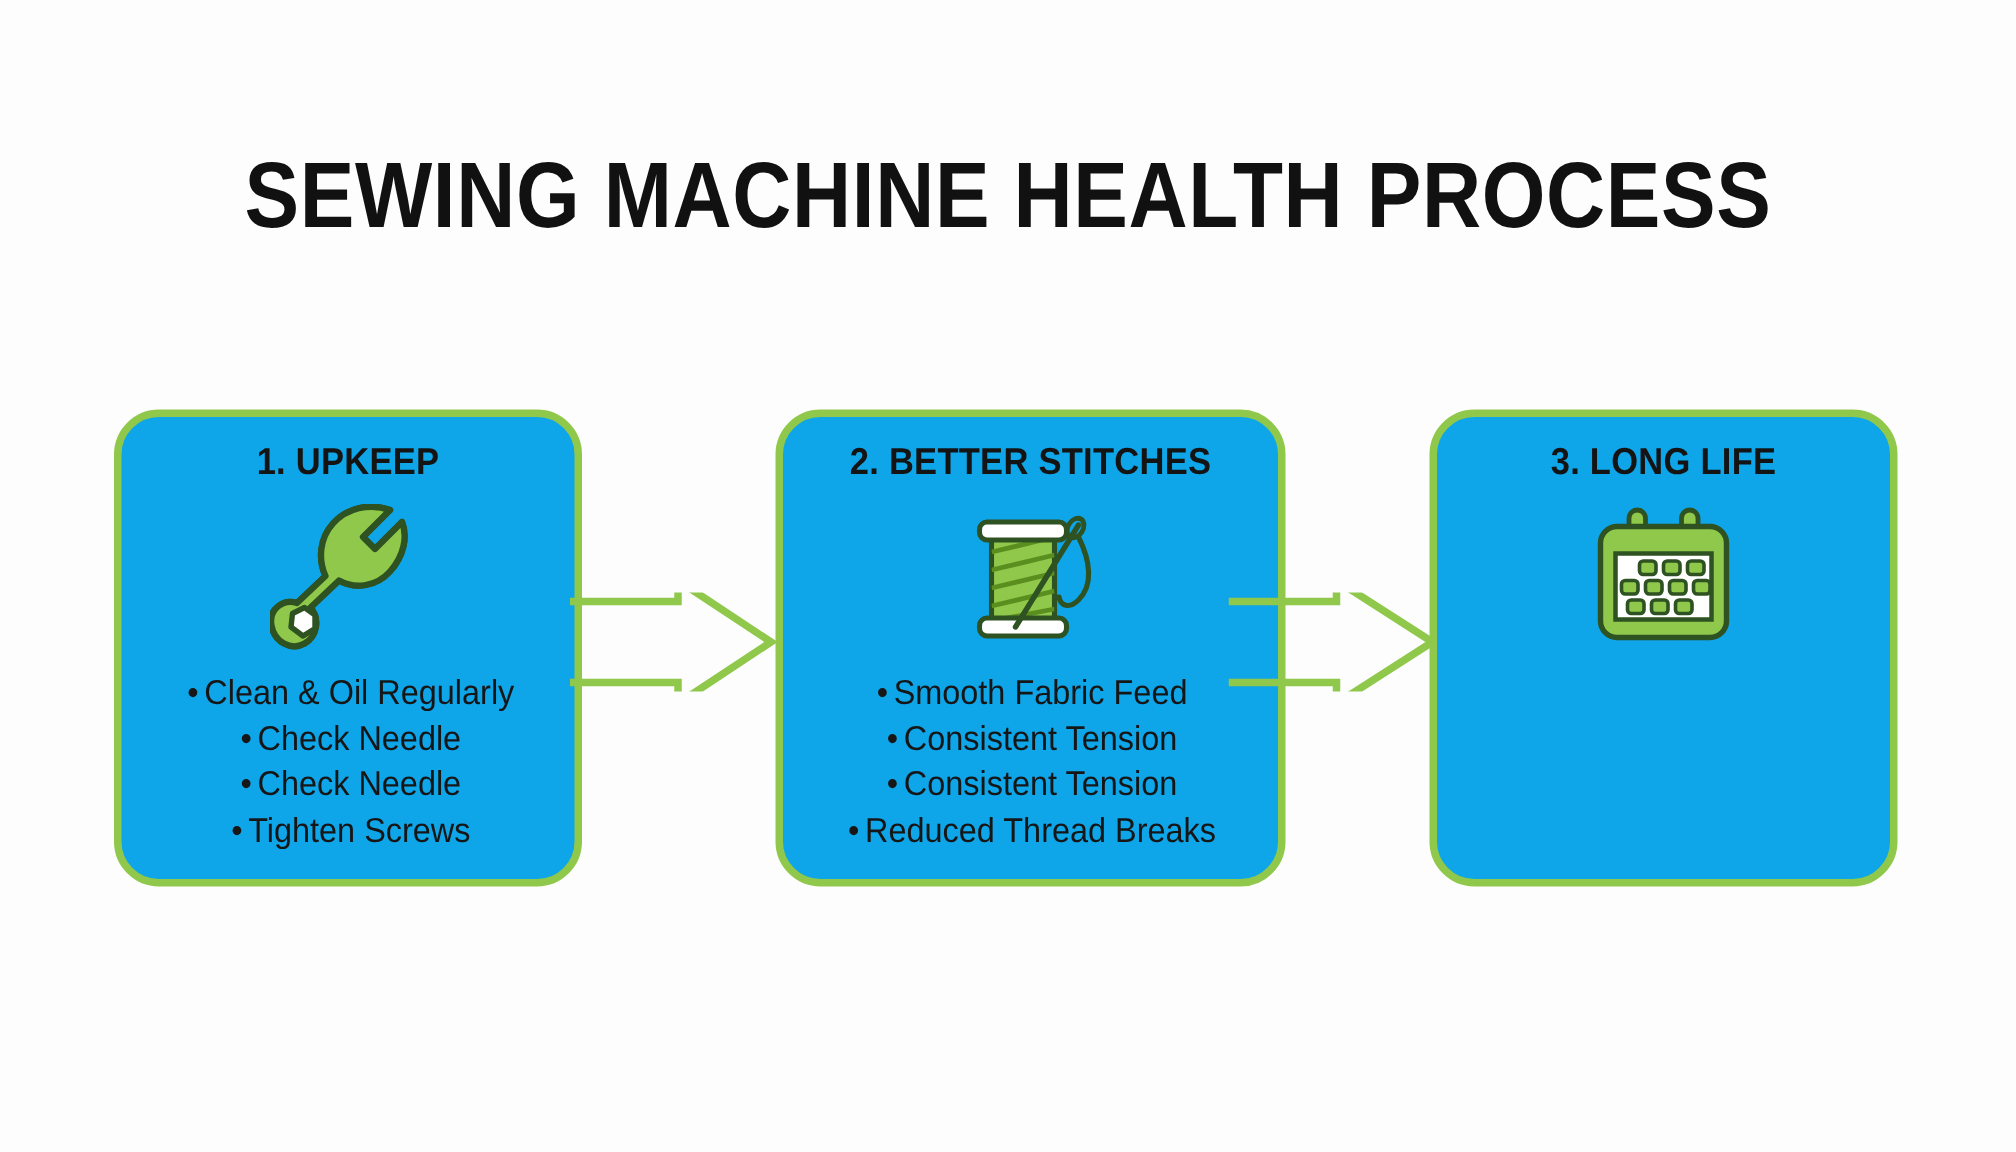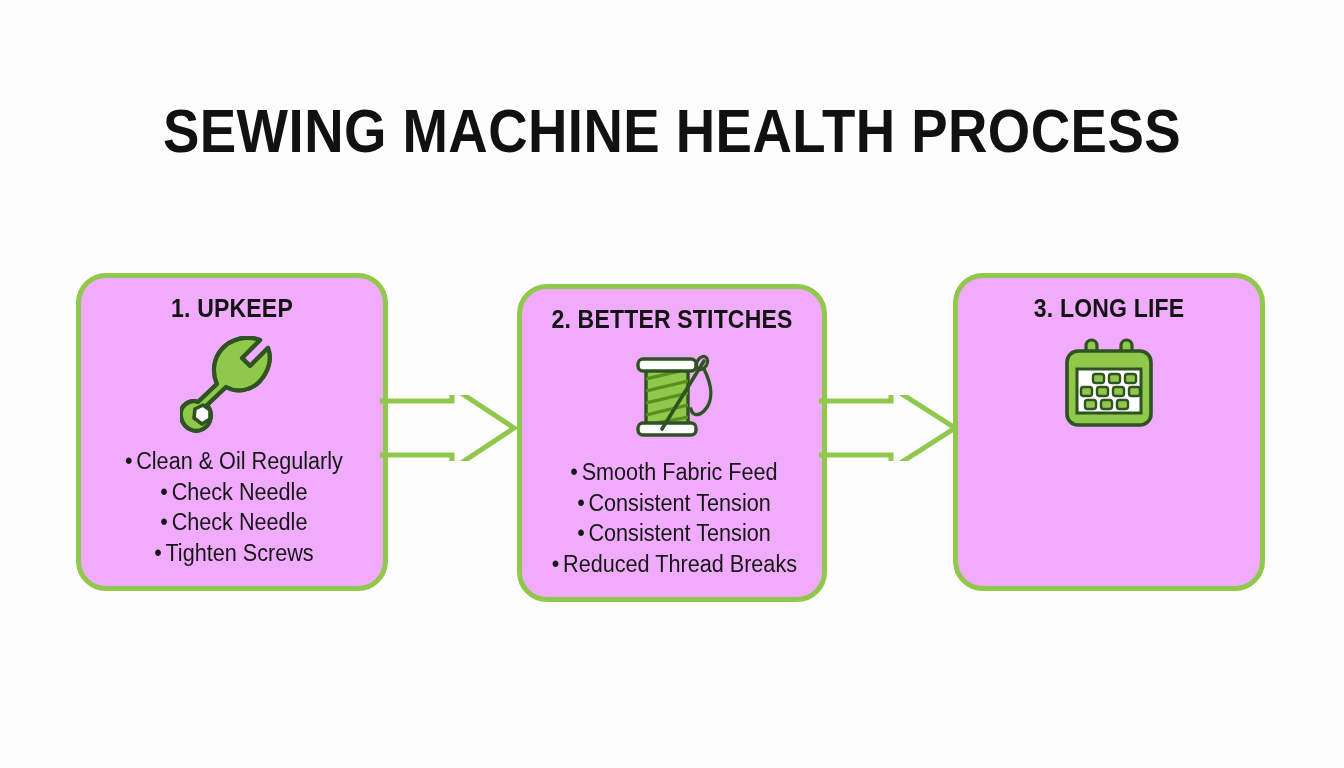--- a/index.html
+++ b/index.html
@@ -39,24 +39,24 @@
     white-space: nowrap;
     line-height: 1.05;
   }
 
   
   .card {
     position: absolute;
     box-sizing: border-box;
     border: 5px solid #8fc84a;
     border-radius: 30px;
-    background: #f0abfc;
+    background: #0ea5e9;
   }
   .card-1 { left: 76px;  top: 273px; width: 312px; height: 318px; }
-  .card-2 { left: 517px; top: 284px; width: 310px; height: 318px; }
+  .card-2 { left: 517px; top: 273px; width: 340px; height: 318px; }
   .card-3 { left: 953px; top: 273px; width: 312px; height: 318px; }
 
   .card-title {
     position: absolute;
     left: 0;
     top: 16px;
     width: 100%;
     text-align: center;
     font-family: "Liberation Sans Narrow", "Liberation Sans", sans-serif;
     font-size: 25px;

